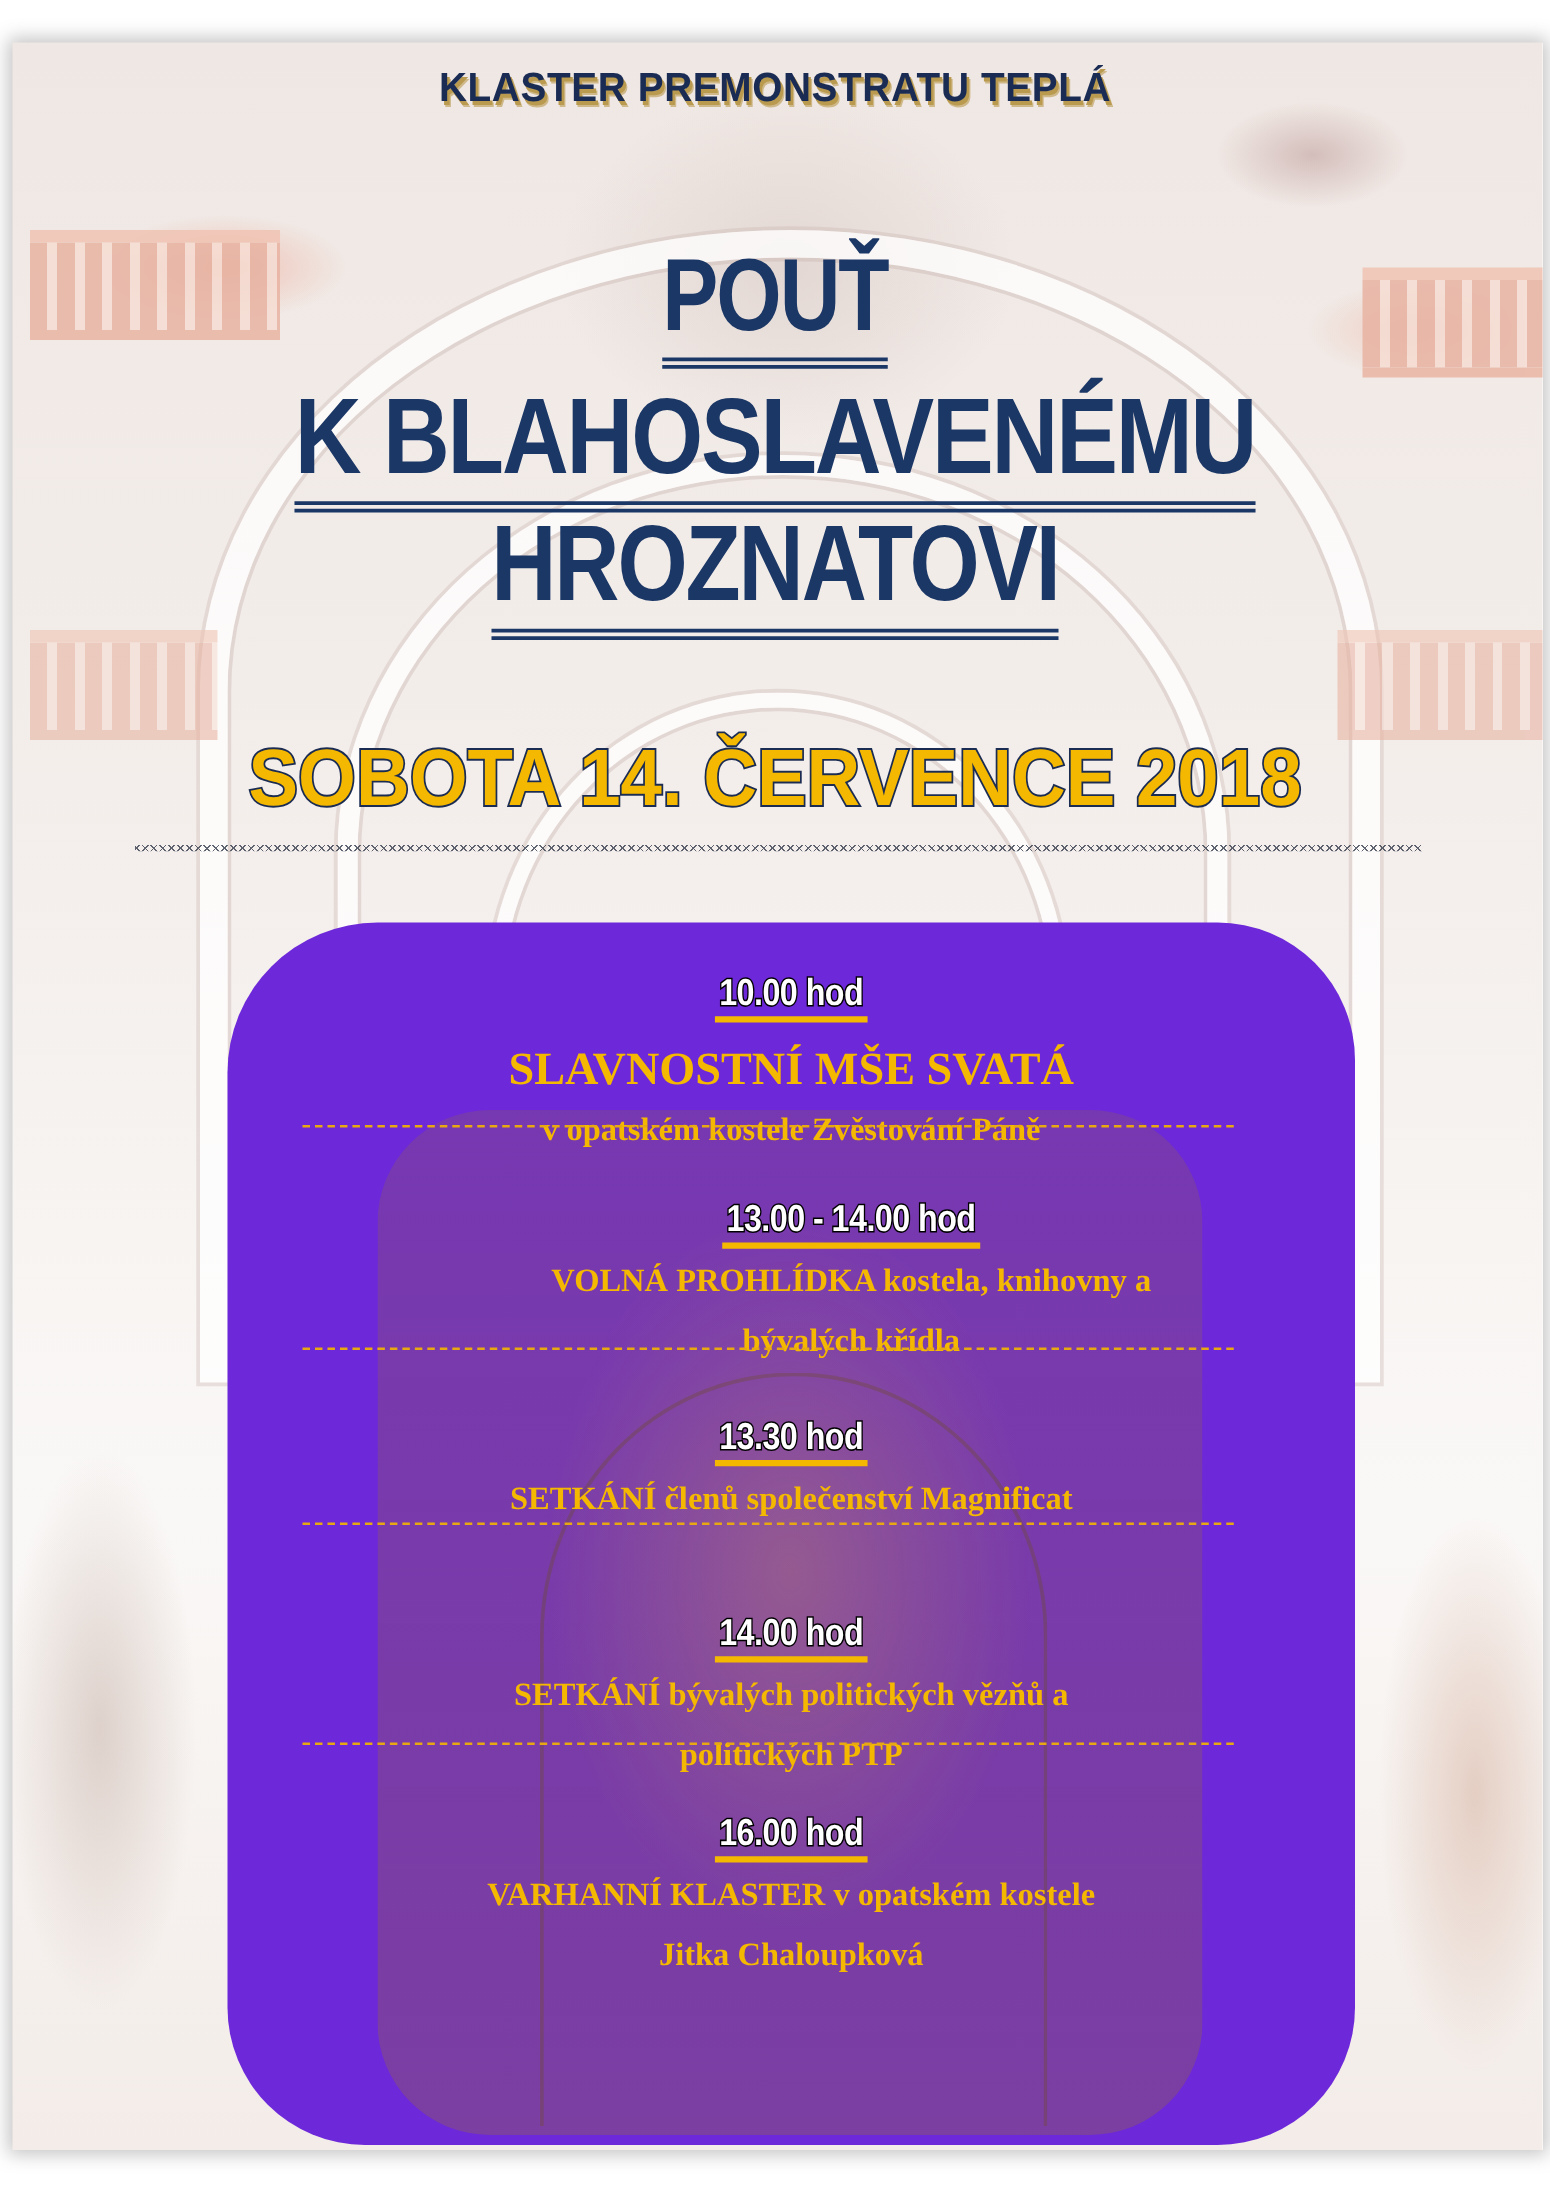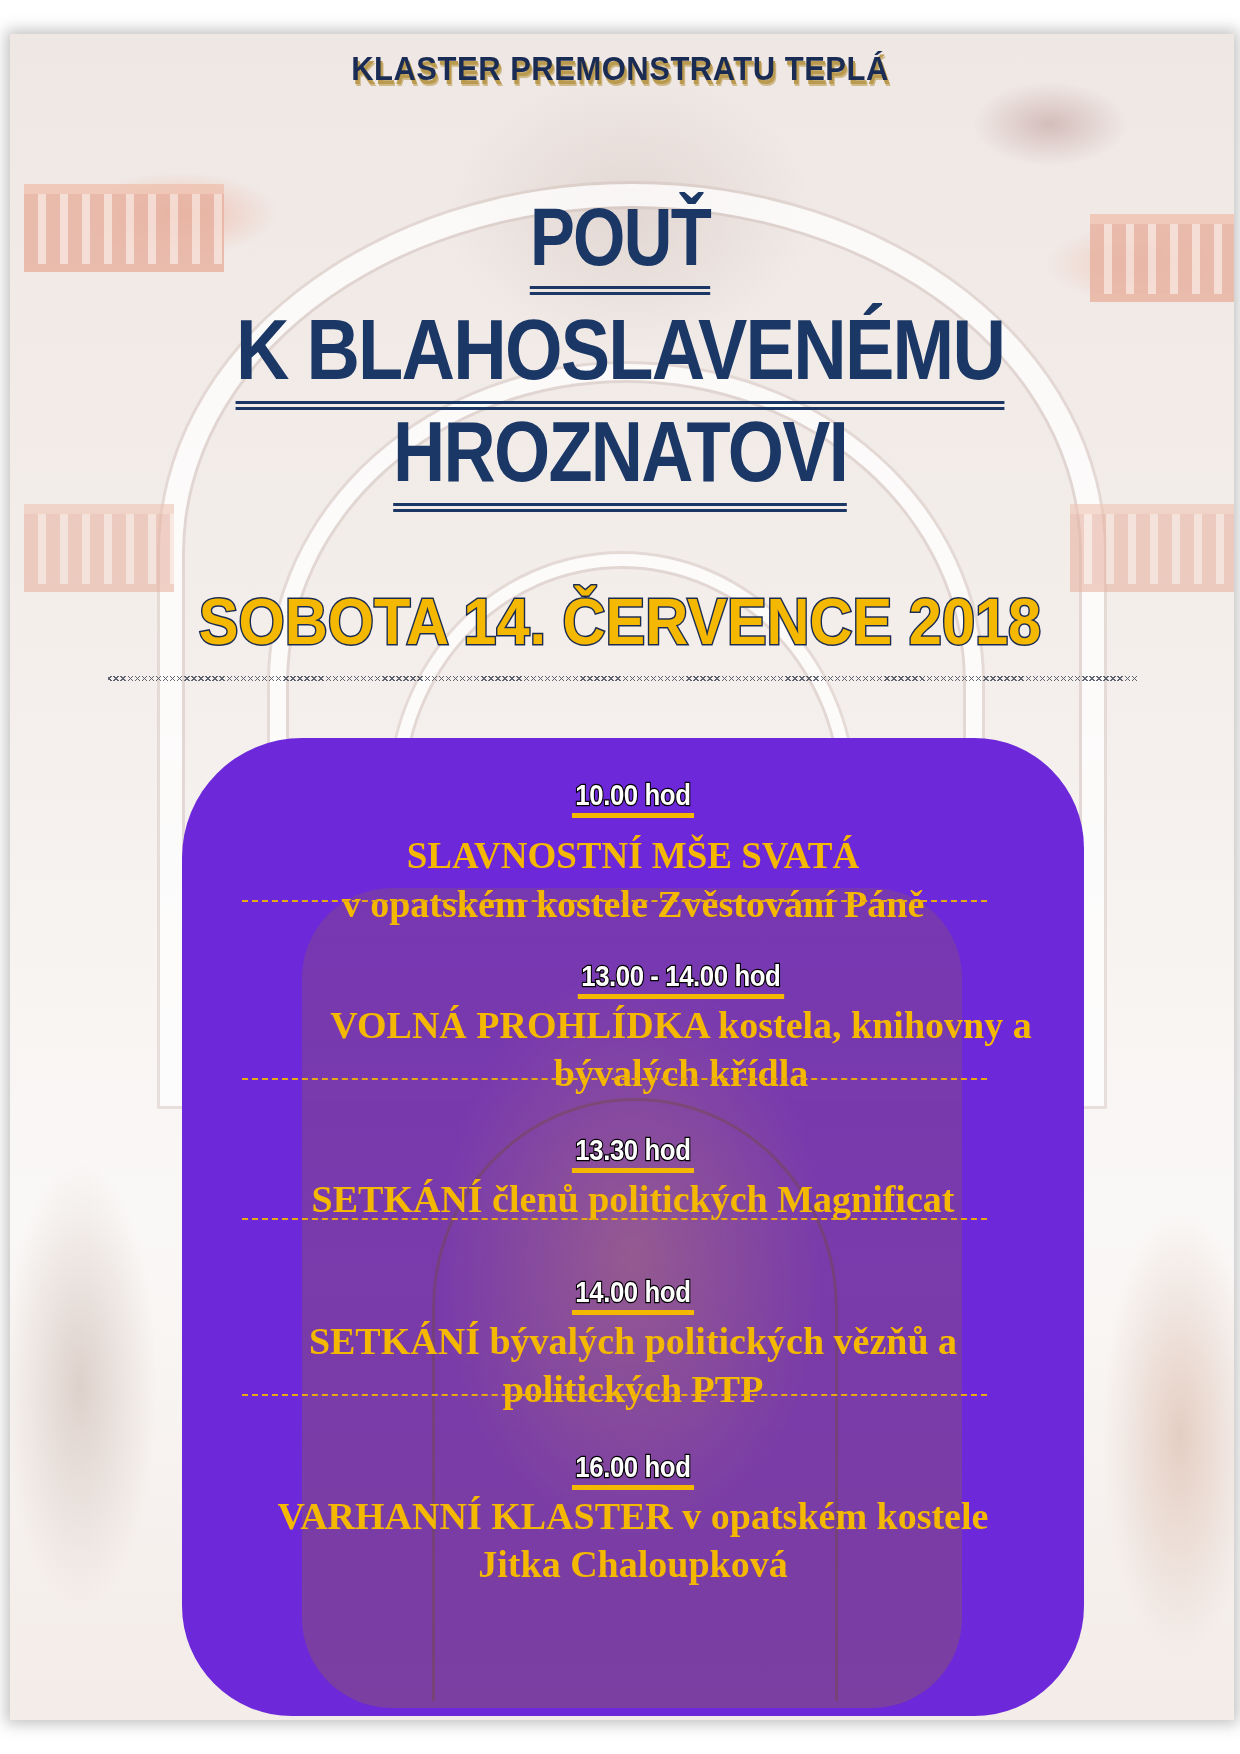--- a/index.html
+++ b/index.html
@@ -112,21 +112,21 @@
     display:inline-block;
     font-family:"Liberation Sans", sans-serif; font-weight:bold;
     font-size:30px; color:#ffffff; letter-spacing:-0.5px;
     -webkit-text-stroke:2.5px #000000; paint-order:stroke fill;
     border-bottom:5px solid #f5b800;
     padding:0 4px 1px;
     transform:scaleX(0.86);
   }
   .event .desc {
     font-family:"Liberation Serif", serif; font-weight:bold;
-    color:#f5b800; font-size:38px; line-height:44px;
+    color:#f5b800; font-size:26px; line-height:44px;
     margin-top:4px;
   }
   .event .desc.big { font-size:37px;margin-top:16px; }
   .sep {
     position:absolute; left:60px; width:745px; height:0;
     border-top:2px dashed #e8a812;
   }
 </style>
 </head>
 <body>
@@ -164,25 +164,25 @@
 
     <div class="event" style="top:221px;margin-left:48px;">
       <div class="time">13.00 - 14.00 hod</div>
       <div class="desc">VOLNÁ PROHLÍDKA kostela, knihovny a</div>
       <div class="desc">bývalých křídla</div>
     </div>
     <div class="sep" style="top:340px;"></div>
 
     <div class="event" style="top:395px;">
       <div class="time">13.30 hod</div>
-      <div class="desc">SETKÁNÍ členů politických Magnificat</div>
+      <div class="desc">SETKÁNÍ členů společenství Magnificat</div>
     </div>
     <div class="sep" style="top:480px;"></div>
 
-    <div class="event" style="top:537px;">
+    <div class="event" style="top:552px;">
       <div class="time">14.00 hod</div>
       <div class="desc">SETKÁNÍ bývalých politických vězňů a</div>
       <div class="desc">politických PTP</div>
     </div>
     <div class="sep" style="top:656px;"></div>
 
     <div class="event" style="top:712px;">
       <div class="time">16.00 hod</div>
       <div class="desc">VARHANNÍ KLASTER v opatském kostele</div>
       <div class="desc">Jitka Chaloupková</div>

